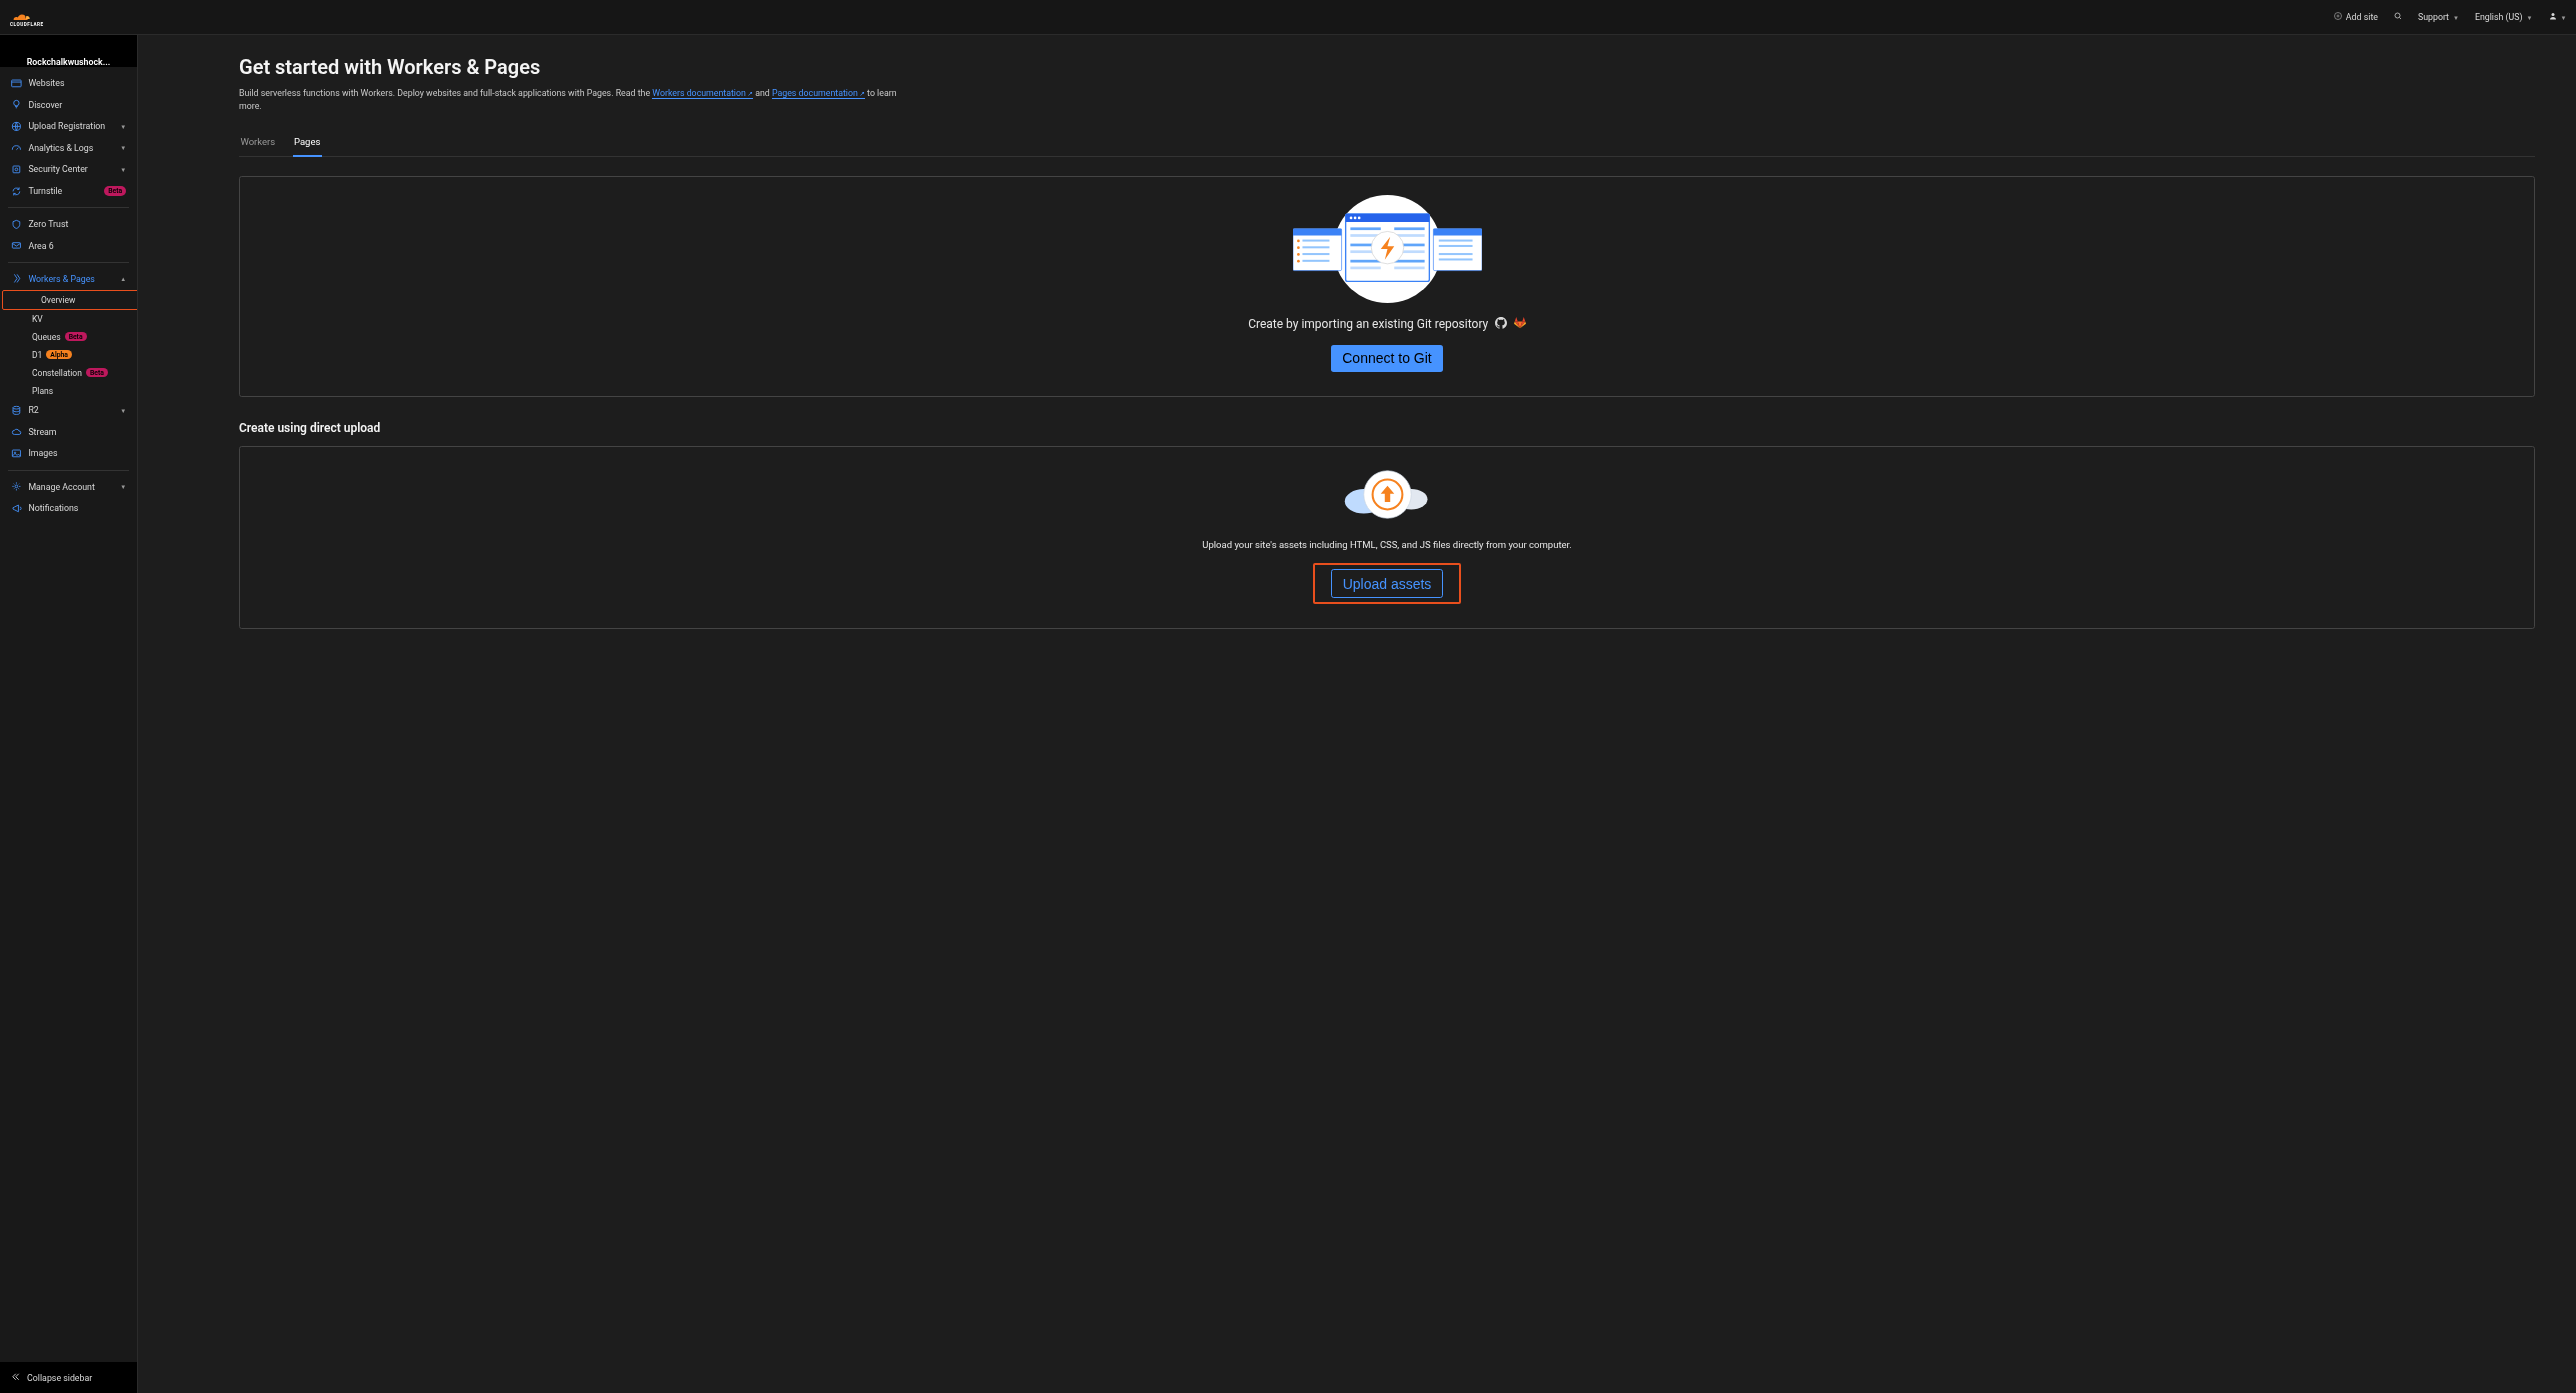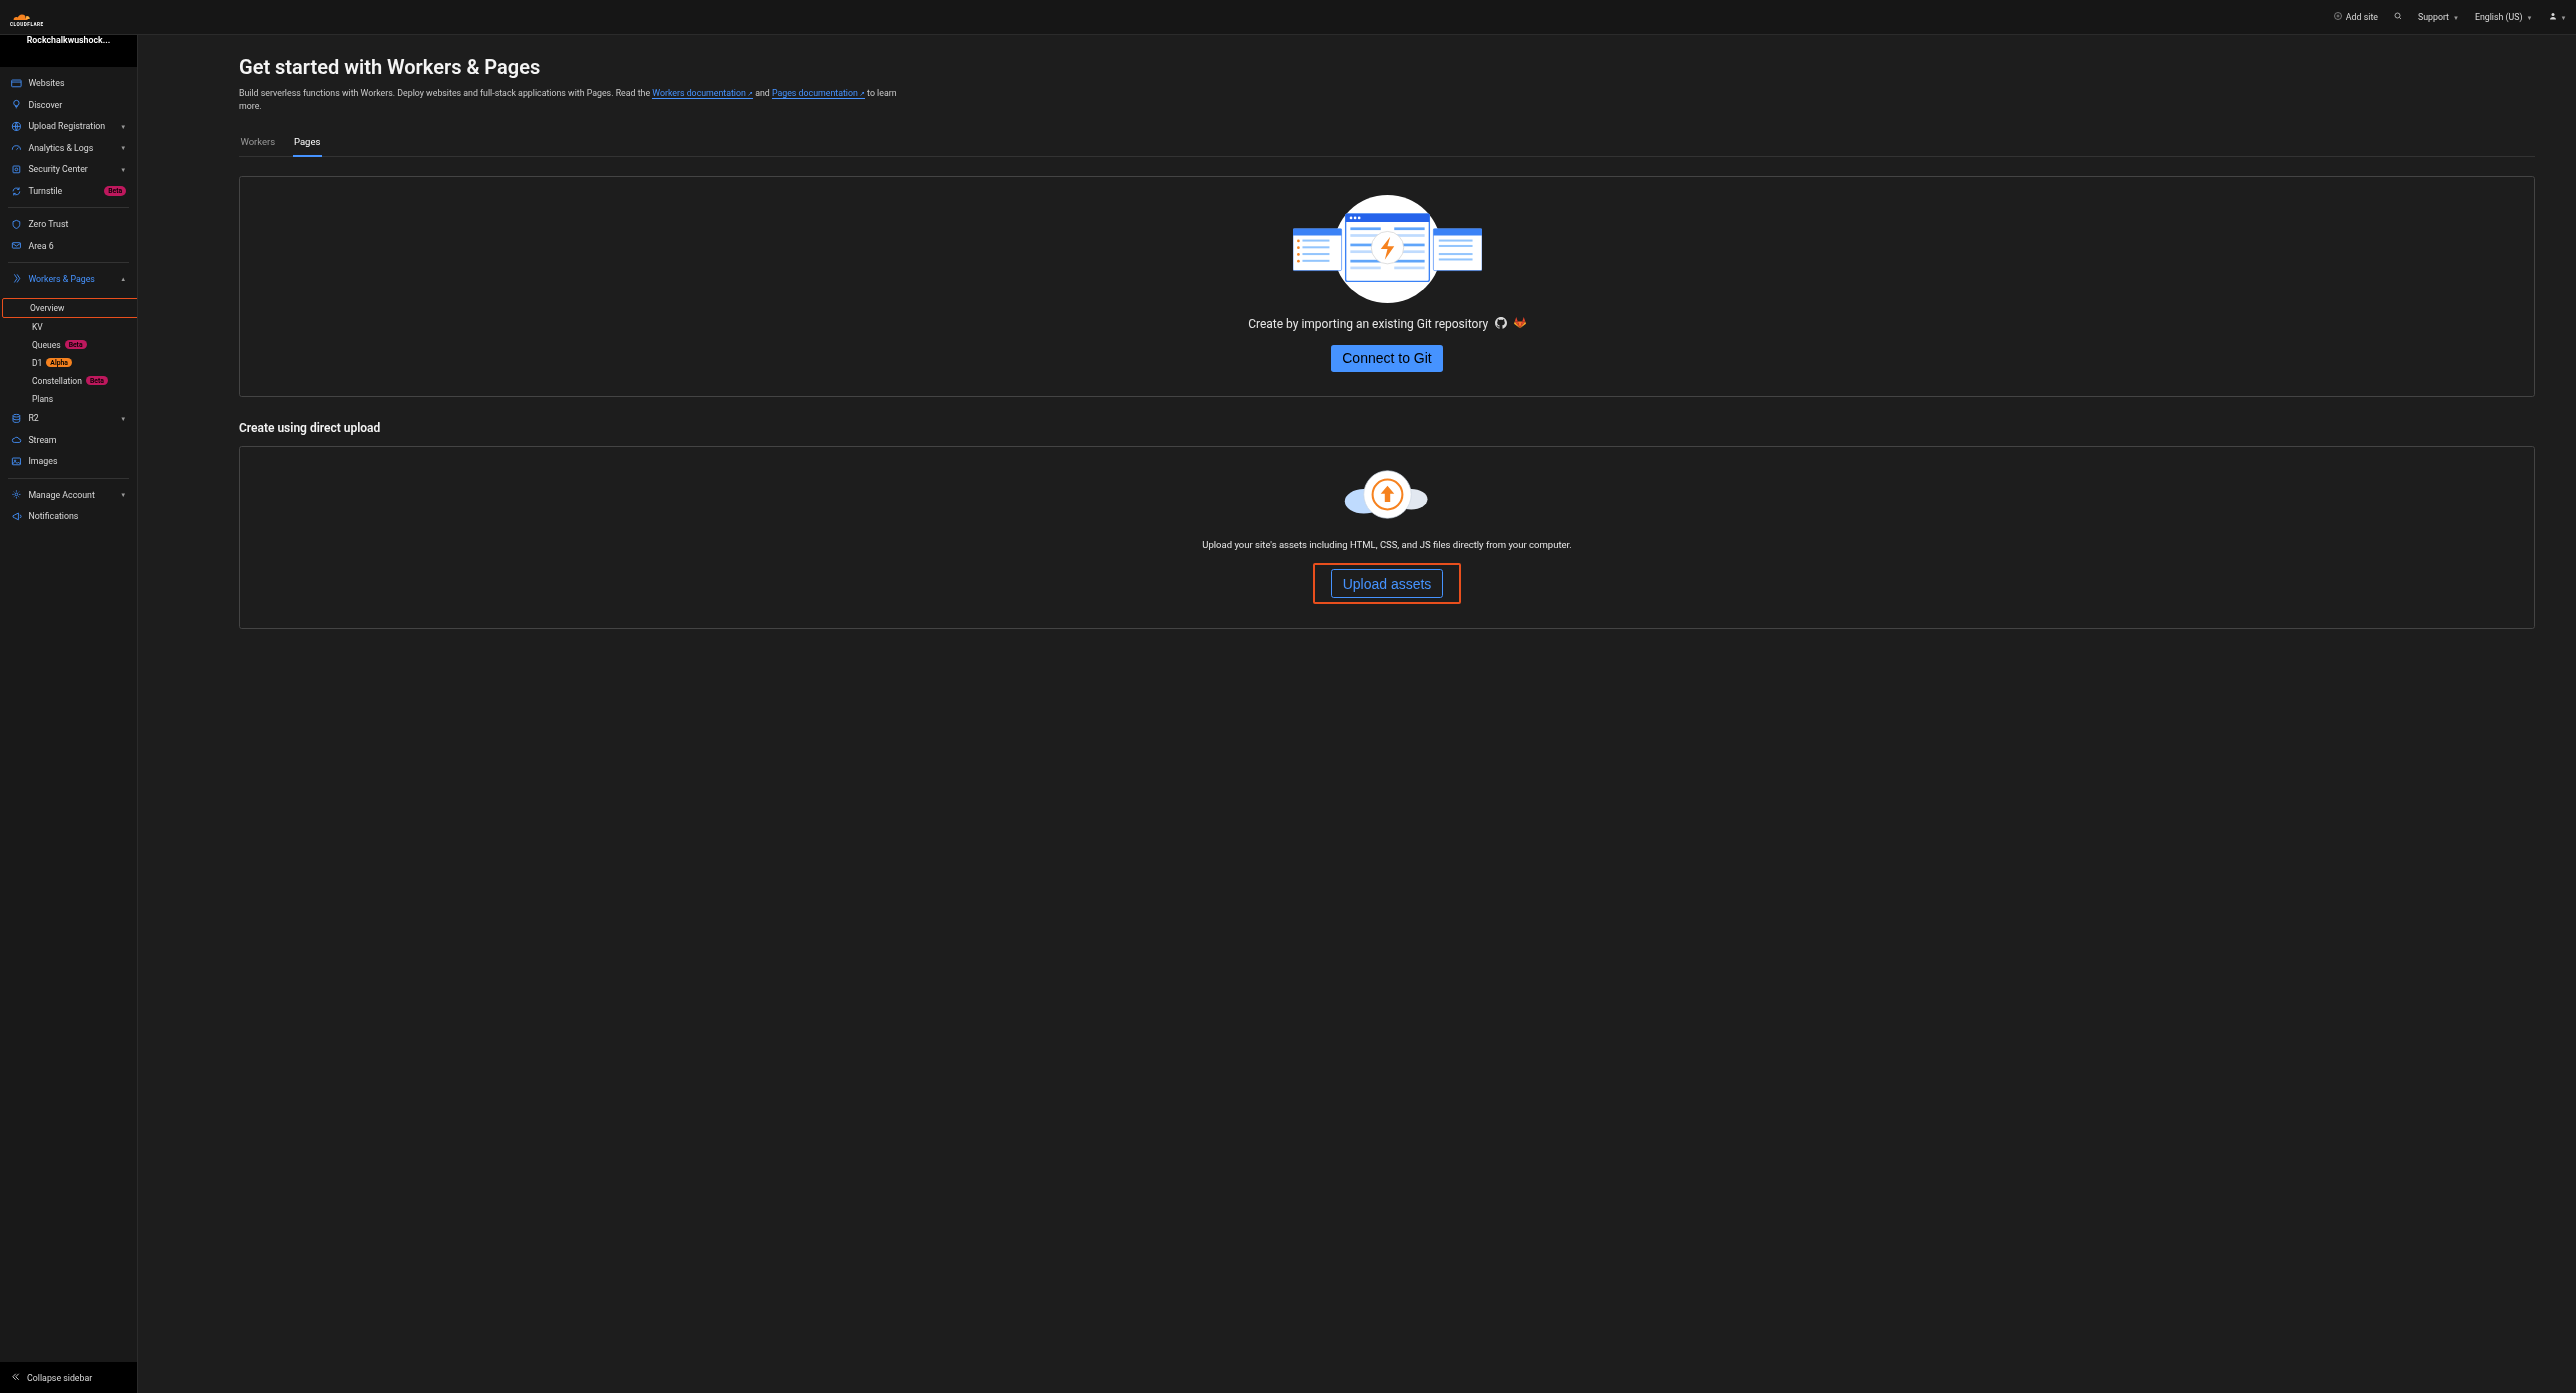--- a/index.html
+++ b/index.html
@@ -46,21 +46,21 @@
     width: 138px;
     background: #191919;
     display: flex;
     flex-direction: column;
     border-right: 0.7px solid #2b2b2b;
   }
   .account-selector {
     height: 32px;
     background: #000;
     display: flex;
-    align-items: flex-start;
+    align-items: flex-end;
     justify-content: center;
     font-weight: 600;
     color: #fff;
     font-size: 8.8px;
   }
   .nav { flex: 1; overflow-y: auto; padding-top: 5.4px; }
   .nav-item {
     display: flex;
     align-items: center;
     gap: 6.8px;
@@ -95,22 +95,22 @@
     align-items: center;
     gap: 4px;
     padding: 4px 4px;
     color: #d9d9d9;
     cursor: pointer;
     font-size: 8.5px;
   }
   .nav-sub-item.highlighted {
     border: 1.4px solid #e94f1d;
     border-radius: 2px;
-    margin: 8px -23px 0 -26px;
-    padding-left: 27px;
+    margin: 0 -23px 0 -26px;
+    padding-left: 38px;
     align-items: flex-end;
   }
   .badge {
     background: #be185d;
     color: #000;
     font-size: 6.8px;
     padding: 0.7px 4px;
     border-radius: 6px;
     font-weight: 600;
   }

